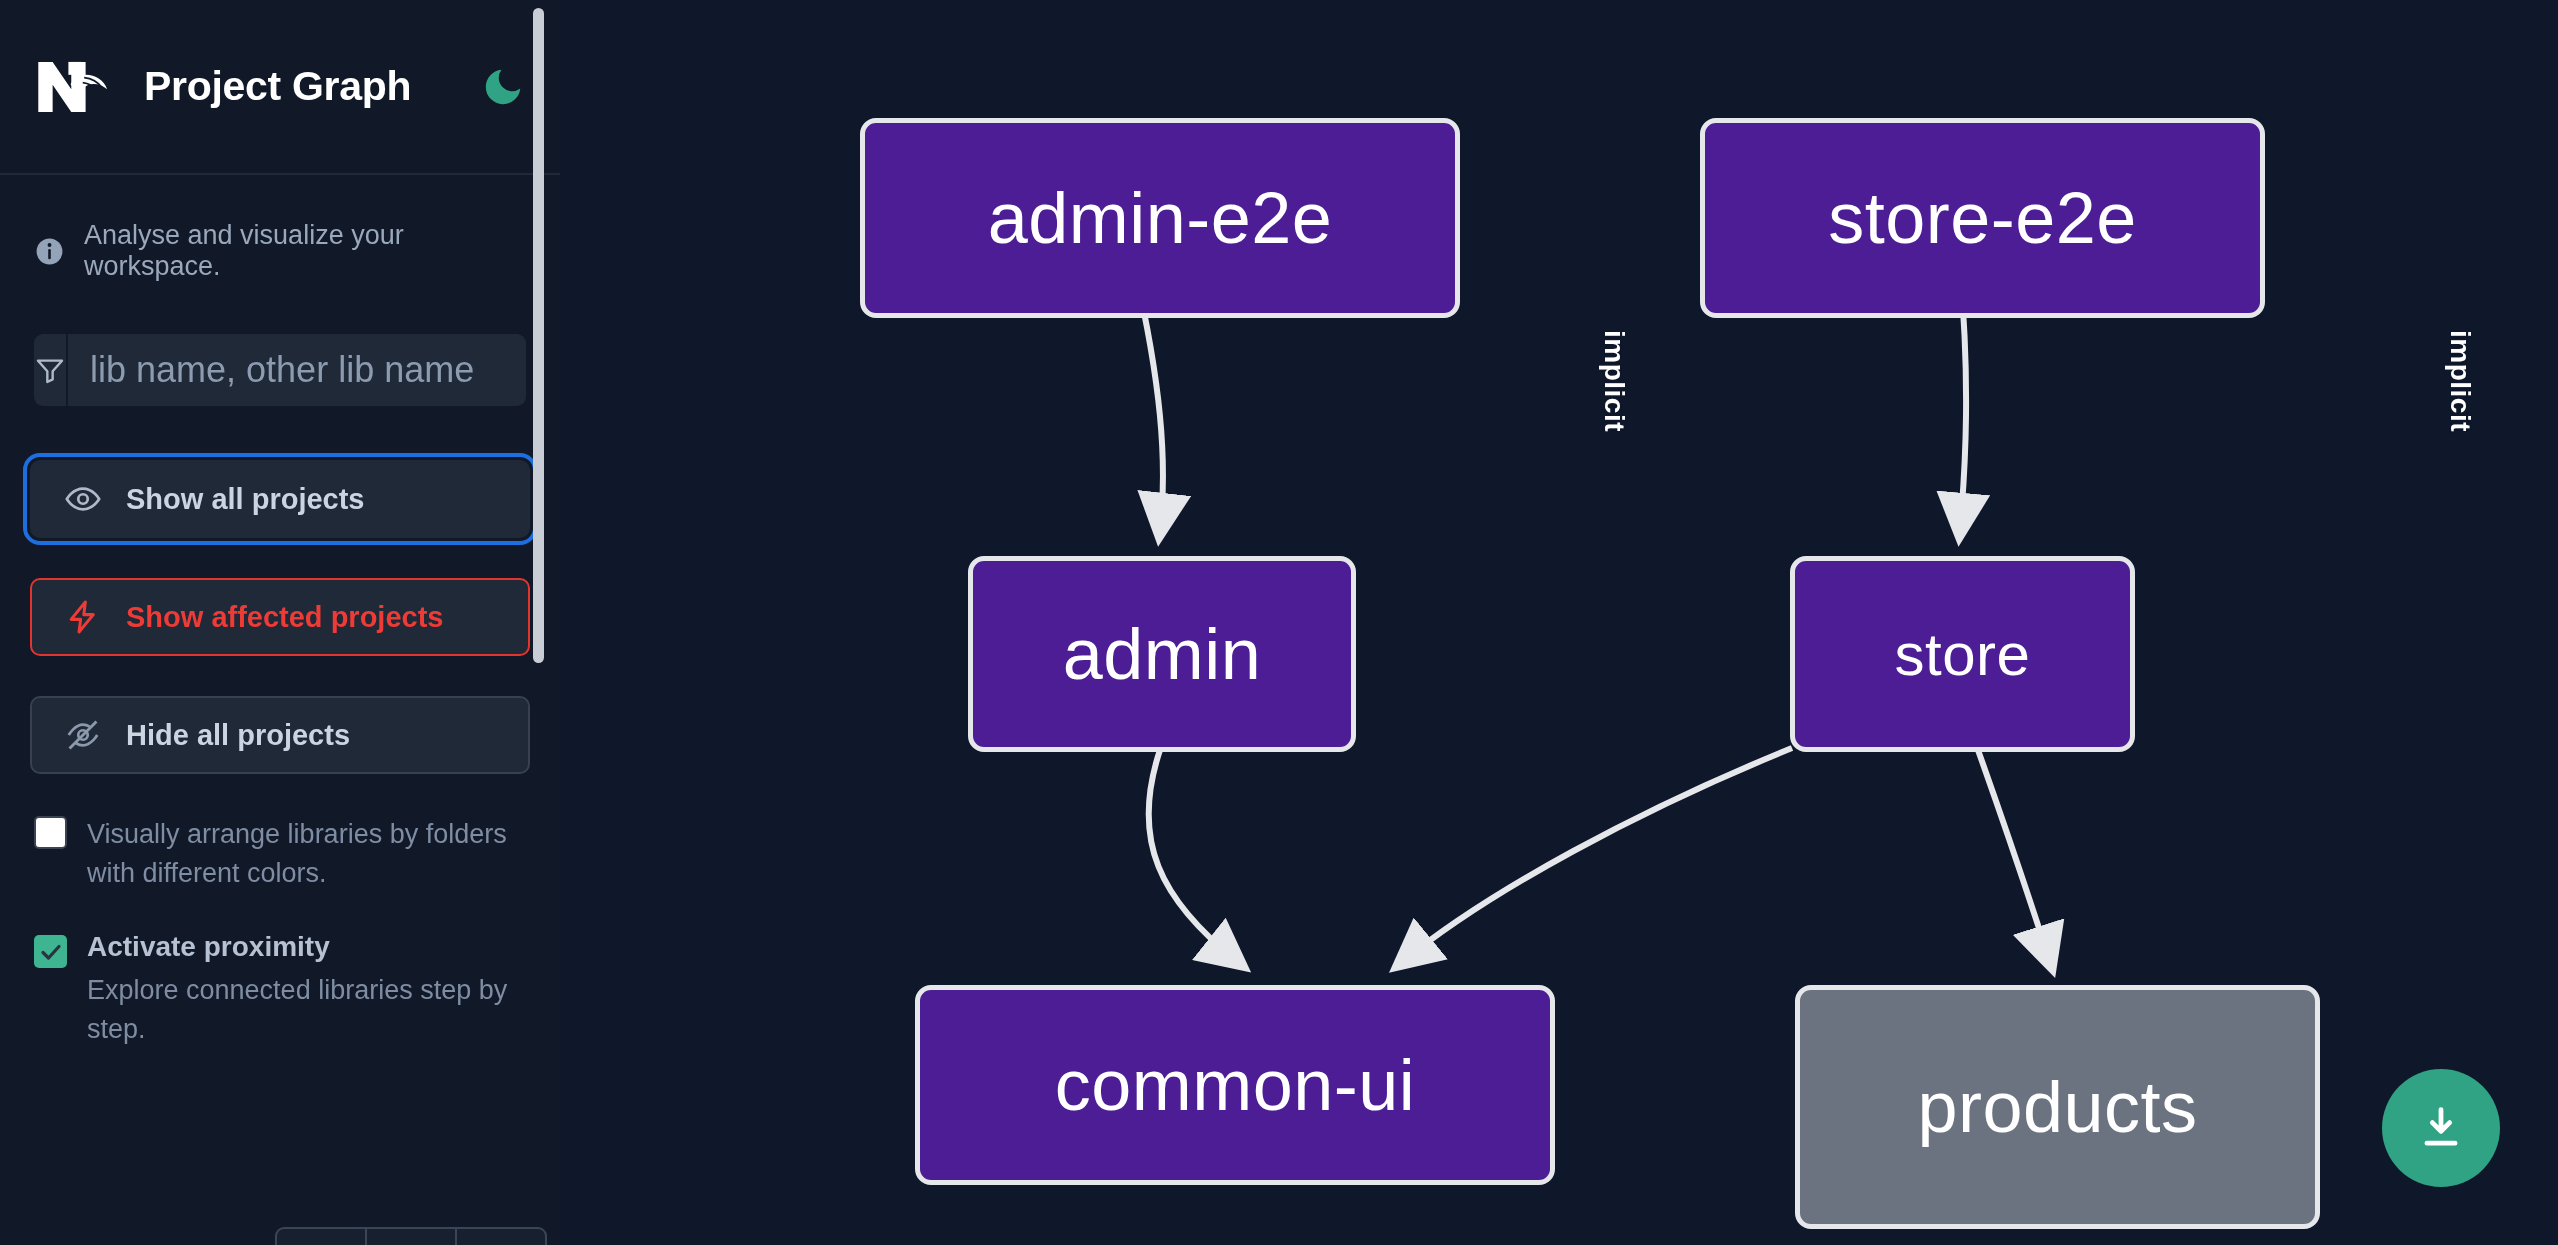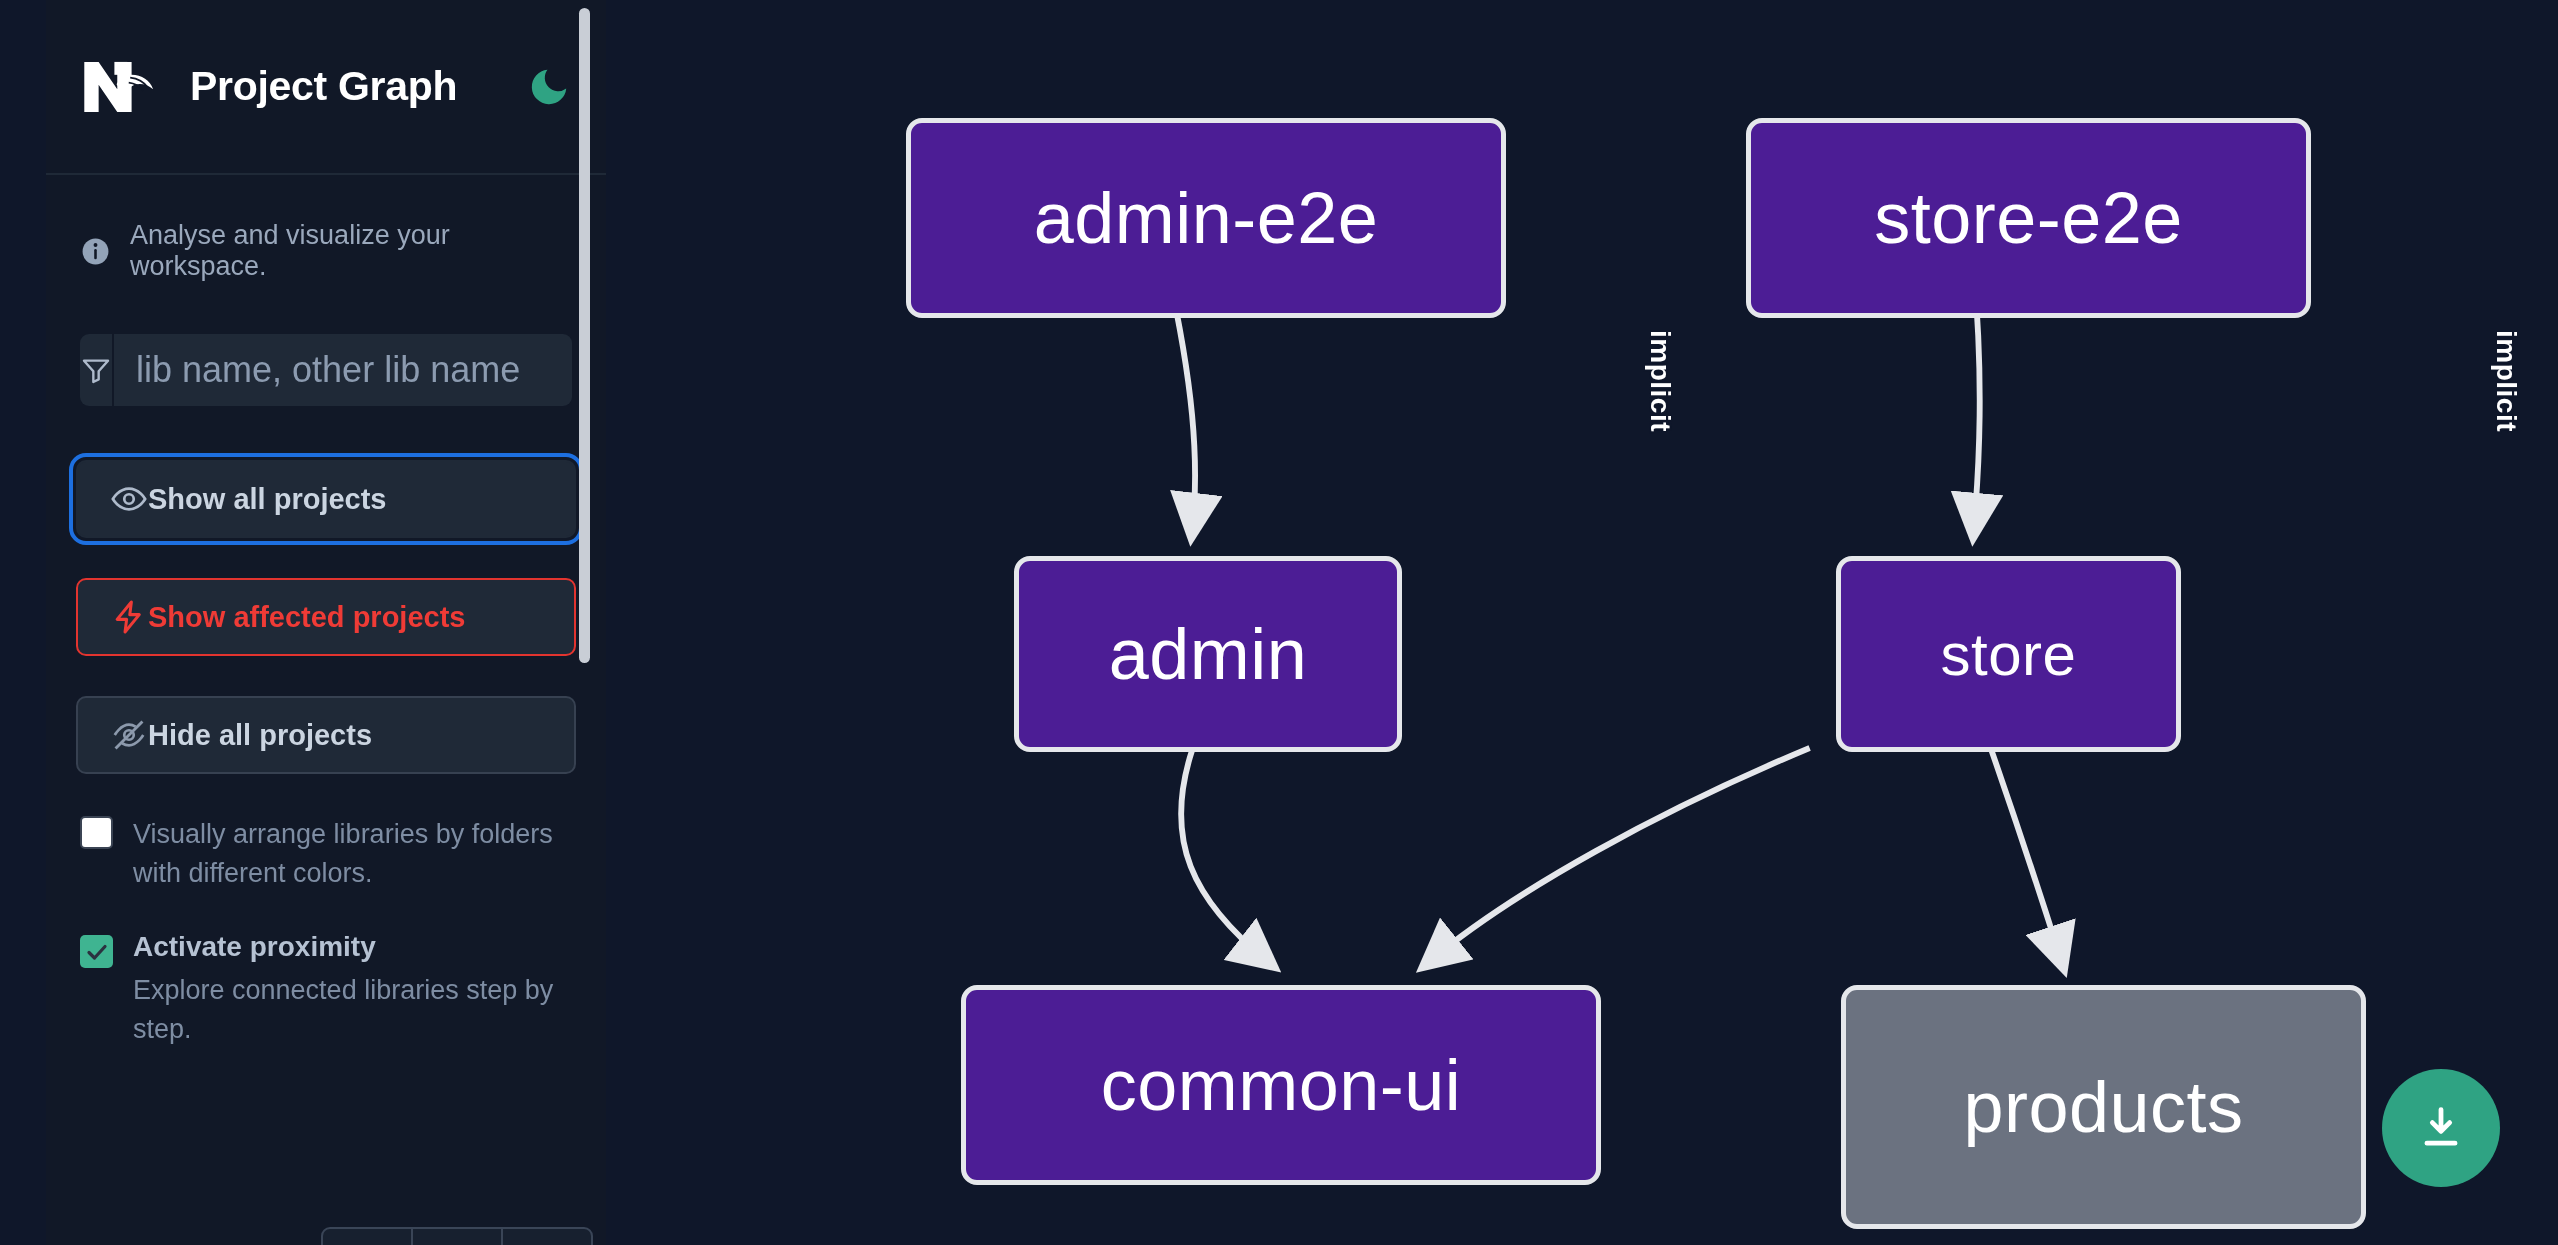--- a/index.html
+++ b/index.html
@@ -3,21 +3,21 @@
 <meta charset="utf-8">
 <title>Nx Project Graph</title>
 <style>
   * { box-sizing: border-box; margin: 0; padding: 0; }
   html, body {
     width: 2558px; height: 1245px;
     background: #0F172A;
     font-family: "Liberation Sans", sans-serif;
     overflow: hidden;
   }
-  .app { display: flex; width: 2558px; height: 1245px; position: relative; padding-left: 46px; }
+  .app { display: flex; width: 2558px; height: 1245px; position: relative; }
 
   
   .sidebar {
     width: 560px; height: 1245px;
     background: #111827;
     position: relative; flex: 0 0 560px;
     overflow: hidden;
   }
   .sb-header {
     height: 175px;
@@ -75,21 +75,21 @@
   .chk-box.white  { background: #FFFFFF; border: 2px solid #3B4454; }
   .chk-box.green  { background: #3FB491; }
   .chk-check { width: 24px; height: 24px; }
   .chk-texts { flex: 1; }
   .chk-label { font-size: 28px; font-weight: 700; color: #B6C2D3; line-height: 1.3; }
   .chk-desc  { font-size: 27px; color: #7E8DA3; line-height: 1.45; margin-top: 5px; }
 
   .btn-stack { margin: 54px 30px 0 30px; }
   .gbtn {
     height: 78px; width: 100%;
-    display: flex; align-items: center; 
+    display: flex; align-items: center; gap: 24px;
     padding: 0 32px;
     background: #1F2937;
     border: 2px solid #374151;
     border-radius: 10px;
     cursor: pointer; margin-bottom: 24px;
     font-family: "Liberation Sans", sans-serif;
     margin-top: 40px;
   }
   .gbtn .lbl { font-size: 29px; font-weight: 700; color: #CBD5E1; }
   .gbtn-icon { width: 38px; height: 38px; flex: 0 0 38px; }

